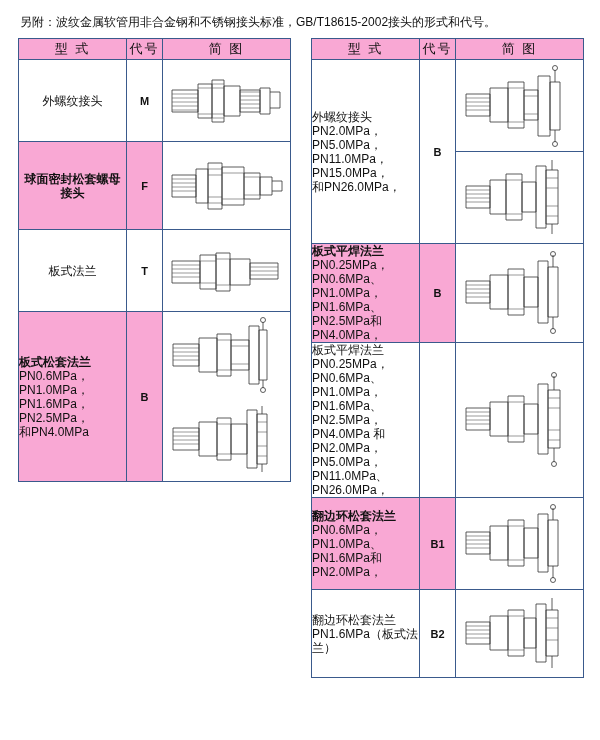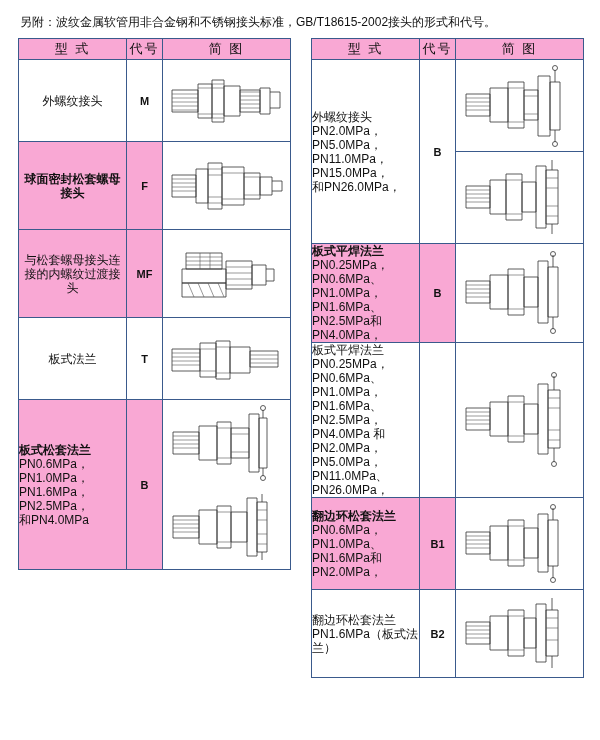--- a/index.html
+++ b/index.html
@@ -156,40 +156,20 @@
               <path class="ln2" d="M54 20 h22 M54 46 h22"></path>
               <path class="fill-c ln" d="M76 20 h16 v26 H76 z"></path>
               <path class="fill-b ln" d="M92 24 h12 v18 H92 z"></path>
               <path class="ln" d="M104 28 h10 v10 h-10"></path>
               <path class="ln2" d="M76 24 h16 M76 42 h16"></path>
             </svg>
           </td>
         </tr>
 
 
-        <tr class="beige" style="height:88px;">
-          <td class="type center">
-            <span>与松套螺母接头连接的内螺纹过渡接头</span>
-          </td>
-          <td class="code">MF</td>
-          <td class="fig">
-            <svg class="fig" width="110" height="66" viewBox="0 0 110 66">
-              <path class="fill-c ln" d="M14 12 h36 v16 H14 z"></path>
-              <path class="ln2" d="M14 16 h36 M14 20 h36 M14 24 h36"></path>
-              <path class="fill-a ln" d="M10 28 h44 v14 H10 z"></path>
-              <path class="fill-b ln" d="M10 42 h44 v14 H10 z"></path>
-              <path class="ln2" d="M16 42 l6 14 M26 42 l6 14 M36 42 l6 14 M46 42 l6 14"></path>
-              <path class="fill-c ln" d="M54 20 h26 v28 H54 z"></path>
-              <path class="ln2" d="M54 26 h26 M54 32 h26 M54 38 h26 M54 44 h26"></path>
-              <path class="fill-a ln" d="M80 24 h14 v20 H80 z"></path>
-              <path class="ln" d="M94 28 h8 v12 h-8"></path>
-              <path class="ln2" d="M28 12 v16 M38 12 v16"></path>
-            </svg>
-          </td>
-        </tr>
 
         <tr class="white" style="height:82px;">
           <td class="type center">板式法兰</td>
           <td class="code">T</td>
           <td class="fig">
             <svg class="fig" width="118" height="60" viewBox="0 0 118 60">
               <path class="fill-c ln" d="M4 20 h28 v22 H4 z"></path>
               <path class="ln2" d="M4 24 h28 M4 28 h28 M4 32 h28 M4 36 h28"></path>
               <path class="fill-a ln" d="M32 14 h16 v34 H32 z"></path>
               <path class="fill-b ln" d="M48 12 h14 v38 H48 z"></path>

